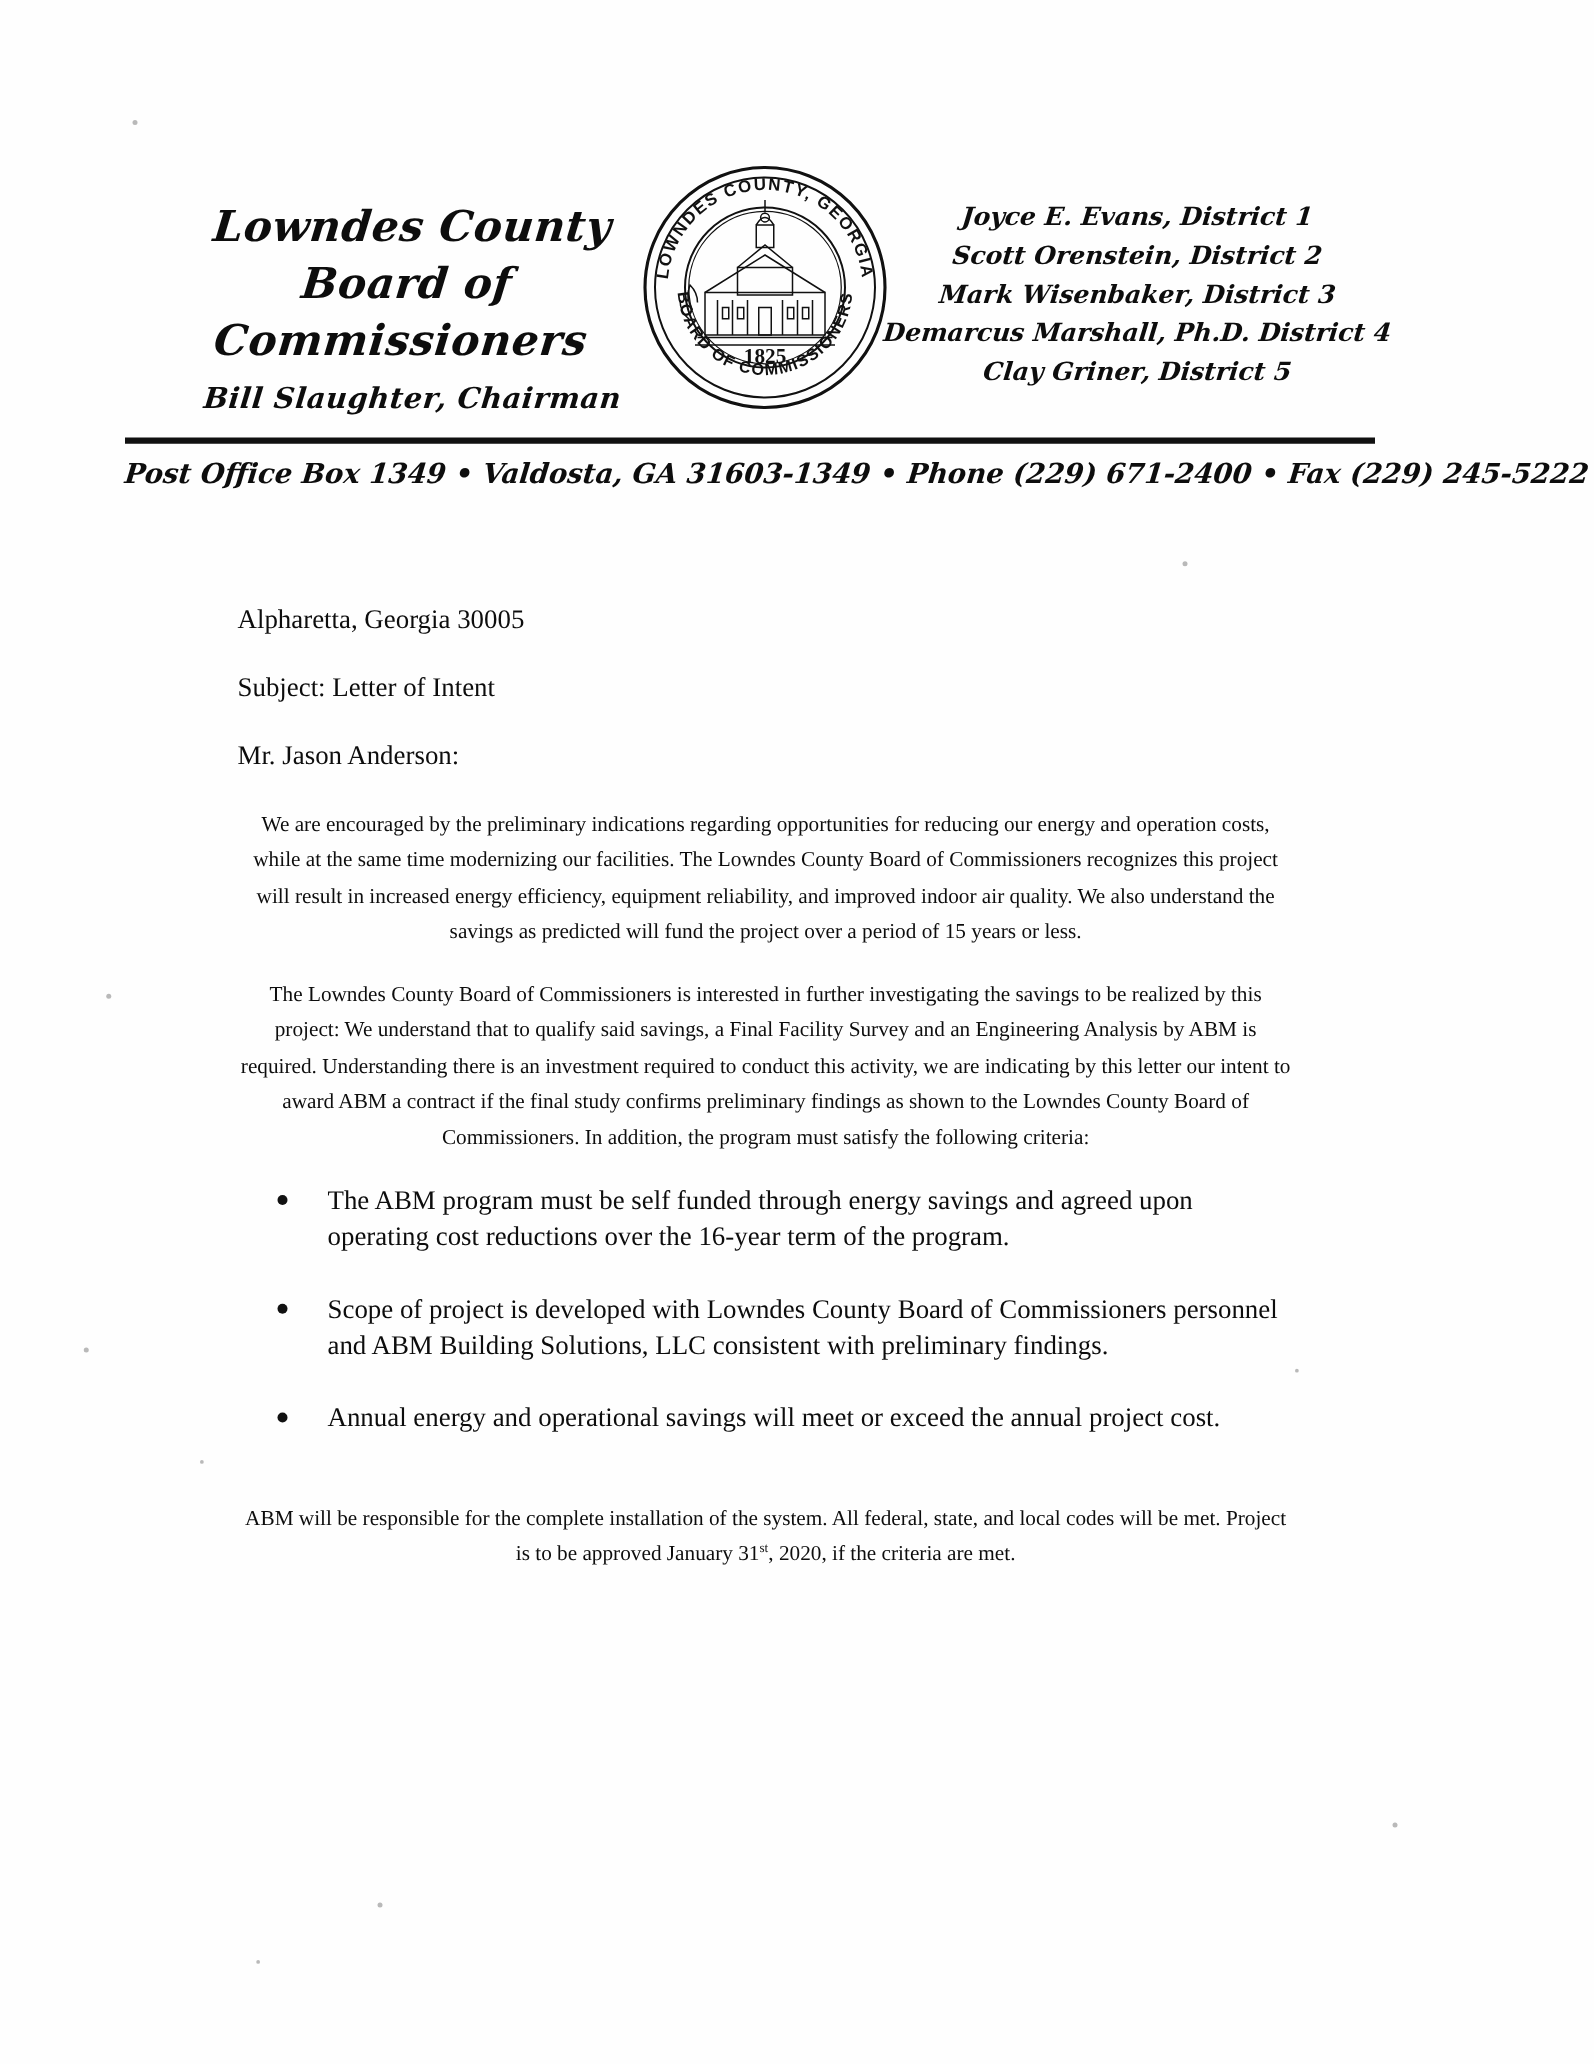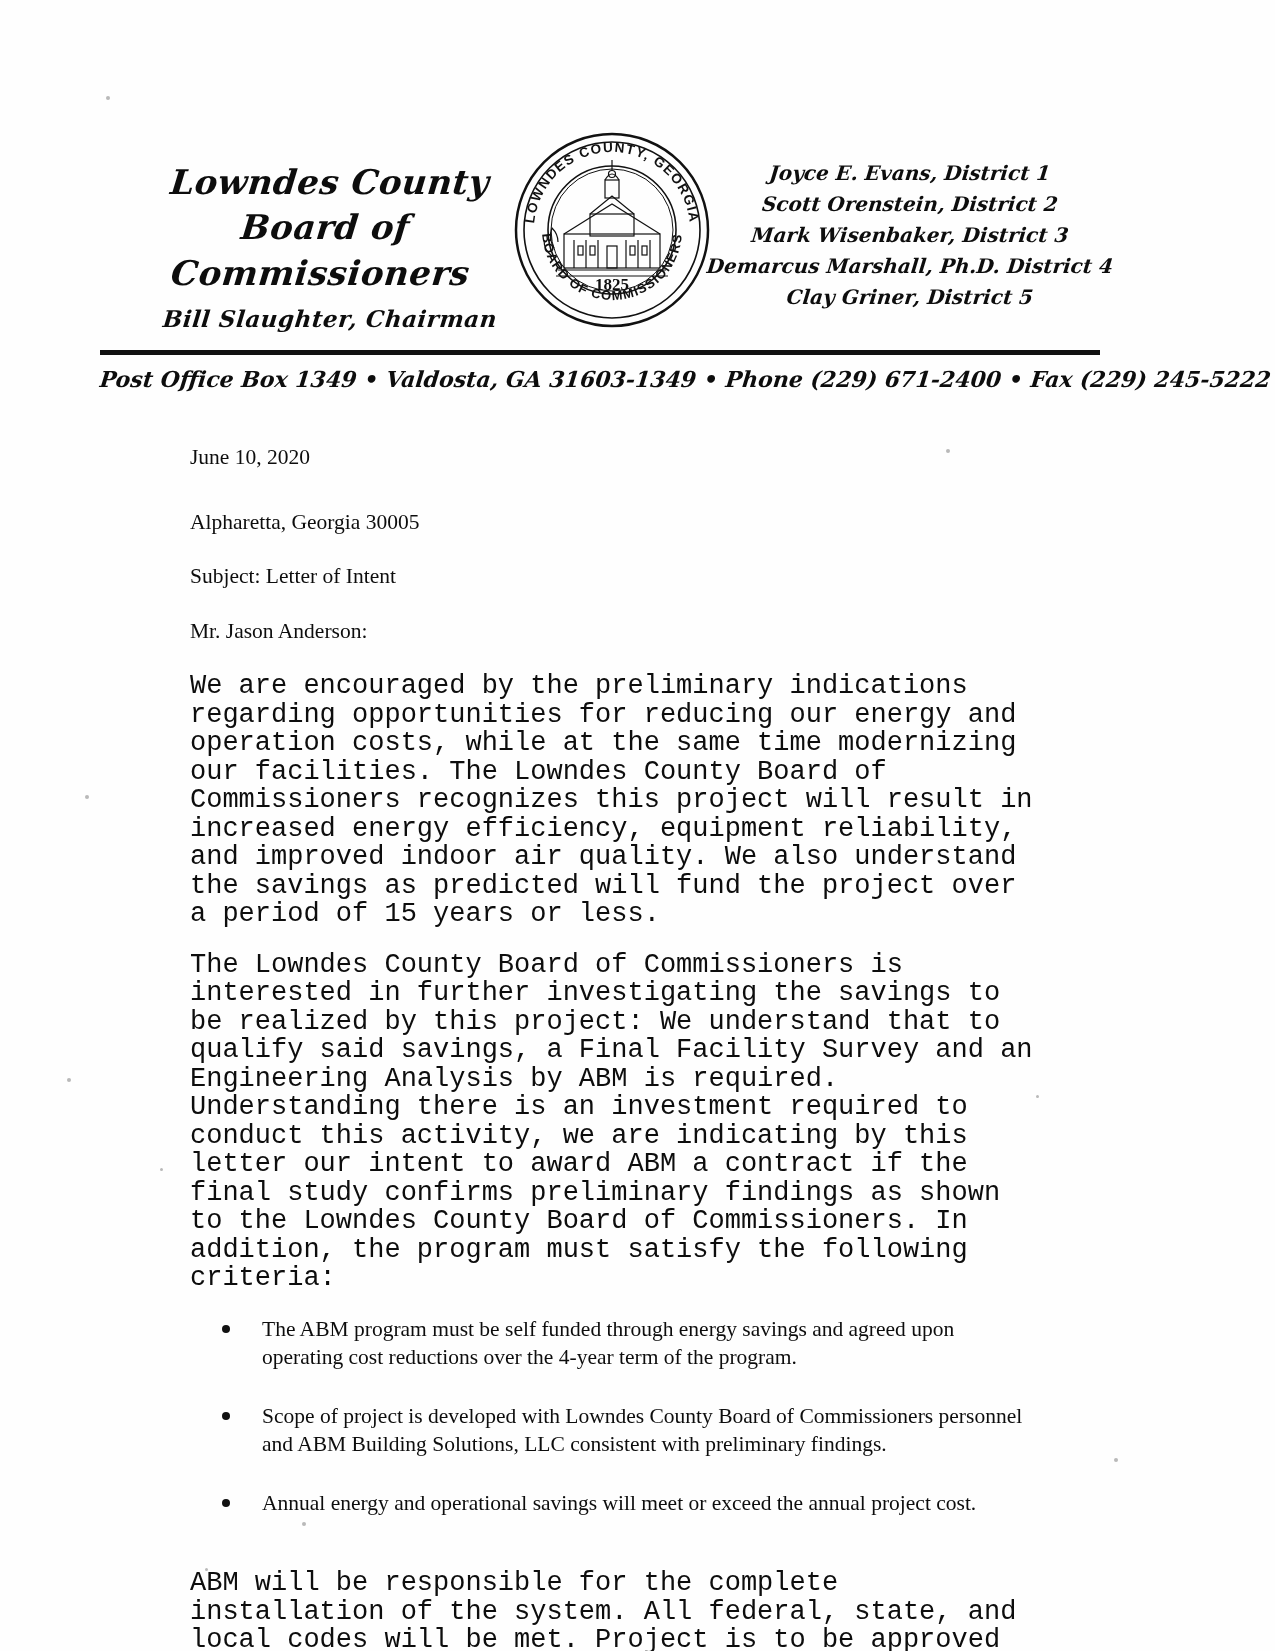--- a/index.html
+++ b/index.html
@@ -122,24 +122,23 @@
   }
   .b-line {
     font-size: 21.5px;
     line-height: 26.5px;
   }
   .gap-lg { height: 38px; }
   .gap-md { height: 28px; }
   .gap-sm { height: 22px; }
 
   .para {
-    font-size: 27px;
+    font-size: 17px;
     line-height: 28.5px;
-    text-align: left;
-    font-family: Liberation Mono, monospace;
+    text-align: center;
   }
 
   .bullets {
     margin: 0;
     padding: 0;
     list-style: none;
   }
   .bullet-item {
     position: relative;
     padding-left: 72px;
@@ -236,21 +235,20 @@
       <div class="lh-comm">Demarcus Marshall, Ph.D. District 4</div>
       <div class="lh-comm">Clay Griner, District 5</div>
     </div>
 
     <div class="lh-rule"></div>
     <div class="lh-contact">Post Office Box 1349  •  Valdosta, GA 31603-1349  •  Phone (229) 671-2400 • Fax (229) 245-5222</div>
   </div>
 
   <div class="body-area">
 
-    <div class="b-line">June 10, 2020</div>
 
     <div class="gap-lg"></div>
 
     <div>
       <div class="b-line">Alpharetta, Georgia 30005</div>
     </div>
 
     <div class="gap-md"></div>
 
     <div class="b-line">Subject:  Letter of Intent</div>
@@ -265,21 +263,21 @@
 
     <div class="gap-sm"></div>
 
     <div class="para">The Lowndes County Board of Commissioners is interested in further investigating the savings to be realized by this project: We understand that to qualify said savings, a Final Facility Survey and an Engineering Analysis by ABM is required. Understanding there is an investment required to conduct this activity, we are indicating by this letter our intent to award ABM a contract if the final study confirms preliminary findings as shown to the Lowndes County Board of Commissioners. In addition, the program must satisfy the following criteria:</div>
 
     <div class="gap-sm"></div>
 
     <ul class="bullets">
       <li class="bullet-item">
         <span class="bullet-dot"></span>
-        <span>The ABM program must be self funded through energy savings and agreed upon operating cost reductions over the 4-year term of the program.</span>
+        <span>The ABM program must be self funded through energy savings and agreed upon operating cost reductions over the 16-year term of the program.</span>
       </li>
       <li class="bullet-item">
         <span class="bullet-dot"></span>
         <span>Scope of project is developed with Lowndes County Board of Commissioners personnel and ABM Building Solutions, LLC consistent with preliminary findings.</span>
       </li>
       <li class="bullet-item">
         <span class="bullet-dot"></span>
         <span>Annual energy and operational savings will meet or exceed the annual project cost.</span>
       </li>
     </ul>

